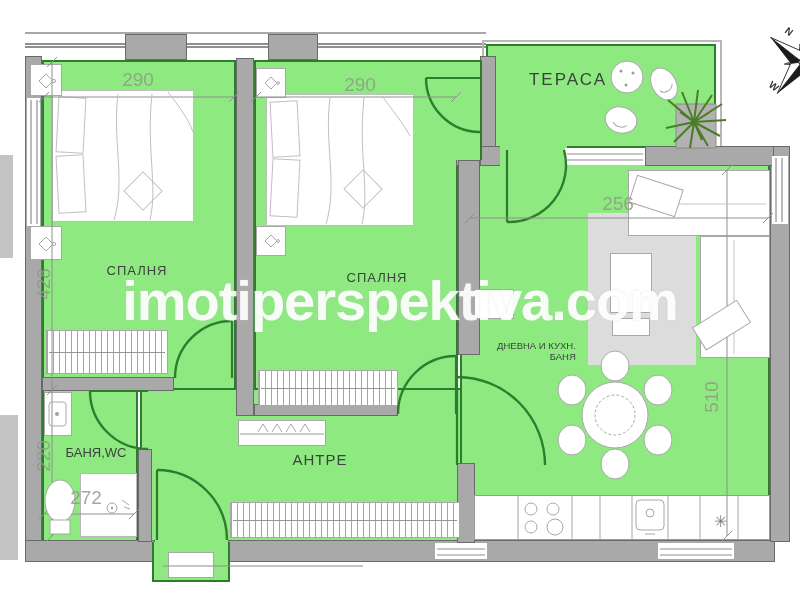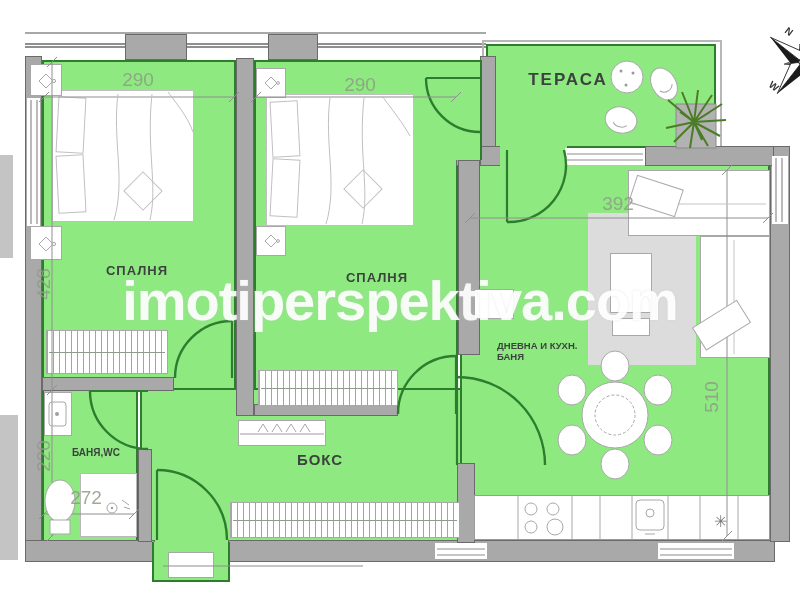--- a/index.html
+++ b/index.html
@@ -15,21 +15,21 @@
         border:1px solid var(--furn-line);z-index:6;}
   .rug{position:absolute;background:var(--rug-fill);z-index:5;}
   .closet{position:absolute;box-sizing:border-box;border:1px solid var(--furn-line);z-index:6;
         background:repeating-linear-gradient(90deg, rgba(125,140,125,.75) 0 1px, transparent 1px 6px), #fff;}
   .closet-line{position:absolute;left:2px;right:2px;top:50%;height:1px;background:var(--closet-line);}
   .balcony-band{position:absolute;box-sizing:border-box;border-top:2px solid #a8a8a8;
         border-bottom:5px double #8f8f8f;z-index:3;}
   .railing{position:absolute;box-sizing:border-box;border:2px solid var(--railing);z-index:3;}
   .window{position:absolute;background:#fff;z-index:7;}
   svg.lines{position:absolute;left:0;top:0;z-index:8;pointer-events:none;}
-  .label{position:absolute;color:var(--label-text);font-weight:bold;z-index:9;white-space:nowrap;}
+  .label{position:absolute;color:var(--label-text);font-weight:normal;z-index:9;white-space:nowrap;}
   .label.c{transform:translate(-50%,-50%);}
   .dim{position:absolute;color:var(--dim-text);font-size:19px;opacity:.85;z-index:9;white-space:nowrap;}
   .dim.c{transform:translate(-50%,-50%);}
   .dim.v{transform:translate(-50%,-50%) rotate(-90deg);}
   #watermark{position:absolute;left:0;right:0;top:268px;text-align:center;z-index:10;
         font-size:56px;font-weight:bold;letter-spacing:-1px;color:var(--watermark);
         opacity:.93;pointer-events:none;text-shadow:0 0 3px rgba(190,200,190,.45);}
   .pillow{position:absolute;background:#fff;border:1px solid var(--sketch-line);}
   .arc{stroke:var(--room-line);stroke-width:2.4;fill:none;}
   .leaf{stroke:var(--room-line);stroke-width:2.2;}
@@ -286,29 +286,29 @@
         <circle cx="0" cy="0" r="3" fill="#fff" stroke="#1c1c1c"></circle>
       </g>
       <text transform="translate(784,32) rotate(38)" font-size="10" font-weight="bold" fill="#333">N</text>
       <text transform="translate(768,86) rotate(38)" font-size="10" font-weight="bold" fill="#333">W</text>
     </g>
   </svg>
 
   <div class="label c" style="left:137px;top:270px;font-size:13px;letter-spacing:1px;">СПАЛНЯ</div>
   <div class="label c" style="left:377px;top:277px;font-size:13px;letter-spacing:1px;">СПАЛНЯ</div>
   <div class="label c" style="left:568px;top:80px;font-size:17px;letter-spacing:2px;">ТЕРАСА</div>
-  <div class="label c" style="left:320px;top:459px;font-size:15px;letter-spacing:1px;">БОКС</div>
-  <div class="label c" style="left:96px;top:452px;font-size:10px;">БАНЯ,WC</div>
-  <div class="label" style="left:497px;top:340px;font-size:9.5px;line-height:11px;">
+  <div class="label c" style="left:320px;top:459px;font-size:15px;letter-spacing:1px;">АНТРЕ</div>
+  <div class="label c" style="left:96px;top:452px;font-size:13px;">БАНЯ,WC</div>
+  <div class="label" style="left:497px;top:340px;font-size:9.5px;line-height:11px;text-align:right;">
     <span style="display:block;">ДНЕВНА И КУХН.</span>
     <span style="display:block;">БАНЯ</span>
   </div>
 
   <div class="dim c" style="left:138px;top:80px;">290</div>
   <div class="dim c" style="left:360px;top:85px;">290</div>
-  <div class="dim c" style="left:618px;top:204px;">392</div>
+  <div class="dim c" style="left:618px;top:204px;">256</div>
   <div class="dim v" style="left:44px;top:284px;">428</div>
   <div class="dim v" style="left:44px;top:456px;">220</div>
   <div class="dim c" style="left:86px;top:498px;">272</div>
   <div class="dim v" style="left:712px;top:397px;">510</div>
 
   <div id="watermark">imotiperspektiva.com</div>
 </div>
 
 </body></html>

